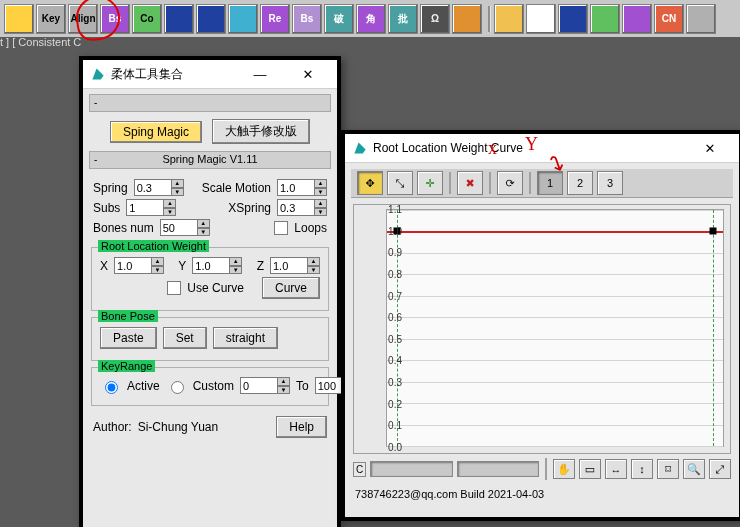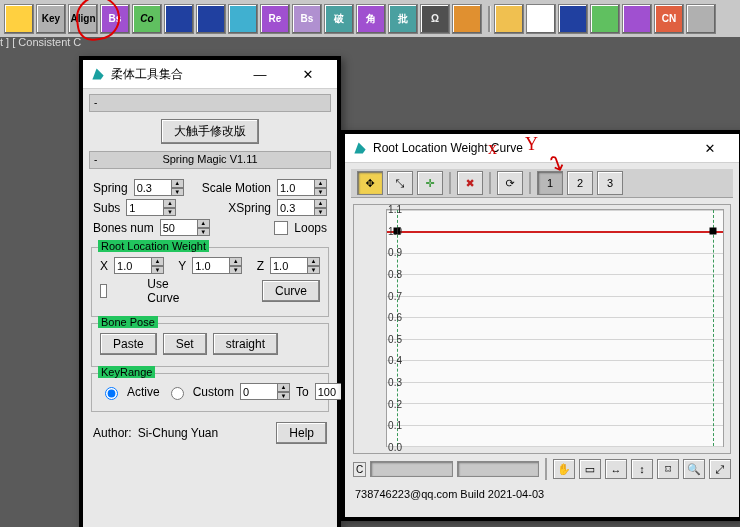--- a/index.html
+++ b/index.html
@@ -10,21 +10,21 @@
   
   .topbar { position:absolute; left:0; top:0; right:0; height:33px;
     background:#c8c8c8; display:flex; align-items:center; padding:2px 4px; gap:0; }
   .titem { width:28px; height:28px; display:flex; align-items:center; justify-content:center;
     font-size:10px; font-weight:bold; border:1px solid #808080; margin-right:2px;
     box-shadow:inset -1px -1px 0 #666, inset 1px 1px 0 #fff; position:relative;
     cursor:pointer; }
   .tic-yellow   { background:#ffd040; color:#8a4a00; }
   .tic-gray     { background:#b0b0b0; }
   .tic-purple   { background:#a050d0; color:#fff; }
-  .tic-green    { background:#60c060;font-style:italic; }
+  .tic-green    { background:#60c060; }
   .tic-navy     { background:#2040a0; color:#fff; }
   .tic-cyan     { background:#40b0d0; }
   .tic-teal     { background:#4aa0a0; color:#fff; }
   .tic-orange   { background:#e09030; color:#fff; }
   .tic-dark     { background:#505050; color:#eee; }
   .tic-lav      { background:#b090d0; color:#fff; }
   .tic-folder   { background:#f0c050; }
   .tic-check    { background:#fff; }
   .tic-red      { background:#e06040; color:#fff; }
   .sep { width:2px; height:26px; background:#909090; margin:0 4px;
@@ -142,20 +142,21 @@
       <span>柔体工具集合</span>
       <span class="grow"></span>
       <span class="win-btn">—</span>
       <span class="win-btn">✕</span>
     </div>
 
     <div class="rollhdr">
         <span class="collapse">-</span>
       </div>
     <div class="indent row" style="justify-content:center;gap:10px;">
+      <span class="btn btn-y">Sping Magic</span>
       <span class="btn">大触手修改版</span>
     </div>
 
     <div class="rollhdr"><span class="collapse">-</span><span>Spring Magic V1.11</span></div>
 
     <div class="indent">
       <div class="row">
         <span>Spring</span>
         <span class="spincell">
             <input value="0.3" style="">
@@ -231,21 +232,21 @@
         <span style="width:8px"></span>
         <span>Z</span>
         <span class="spincell">
             <input value="1.0" style="">
             <span class="spinbtns">
               <span>▲</span>
               <span>▼</span>
             </span>
           </span>
       </div>
-      <div class="row" style="justify-content:flex-end;gap:40px;">
+      <div class="row" style="justify-content:flex-end;">
         <span class="cb"></span>
         <span>Use Curve</span>
         <span style="width:6px"></span>
         <span class="btn">Curve</span>
       </div>
     </div>
 
     <div class="fieldset">
       <span class="legend">Bone Pose</span>
       <div class="row">

